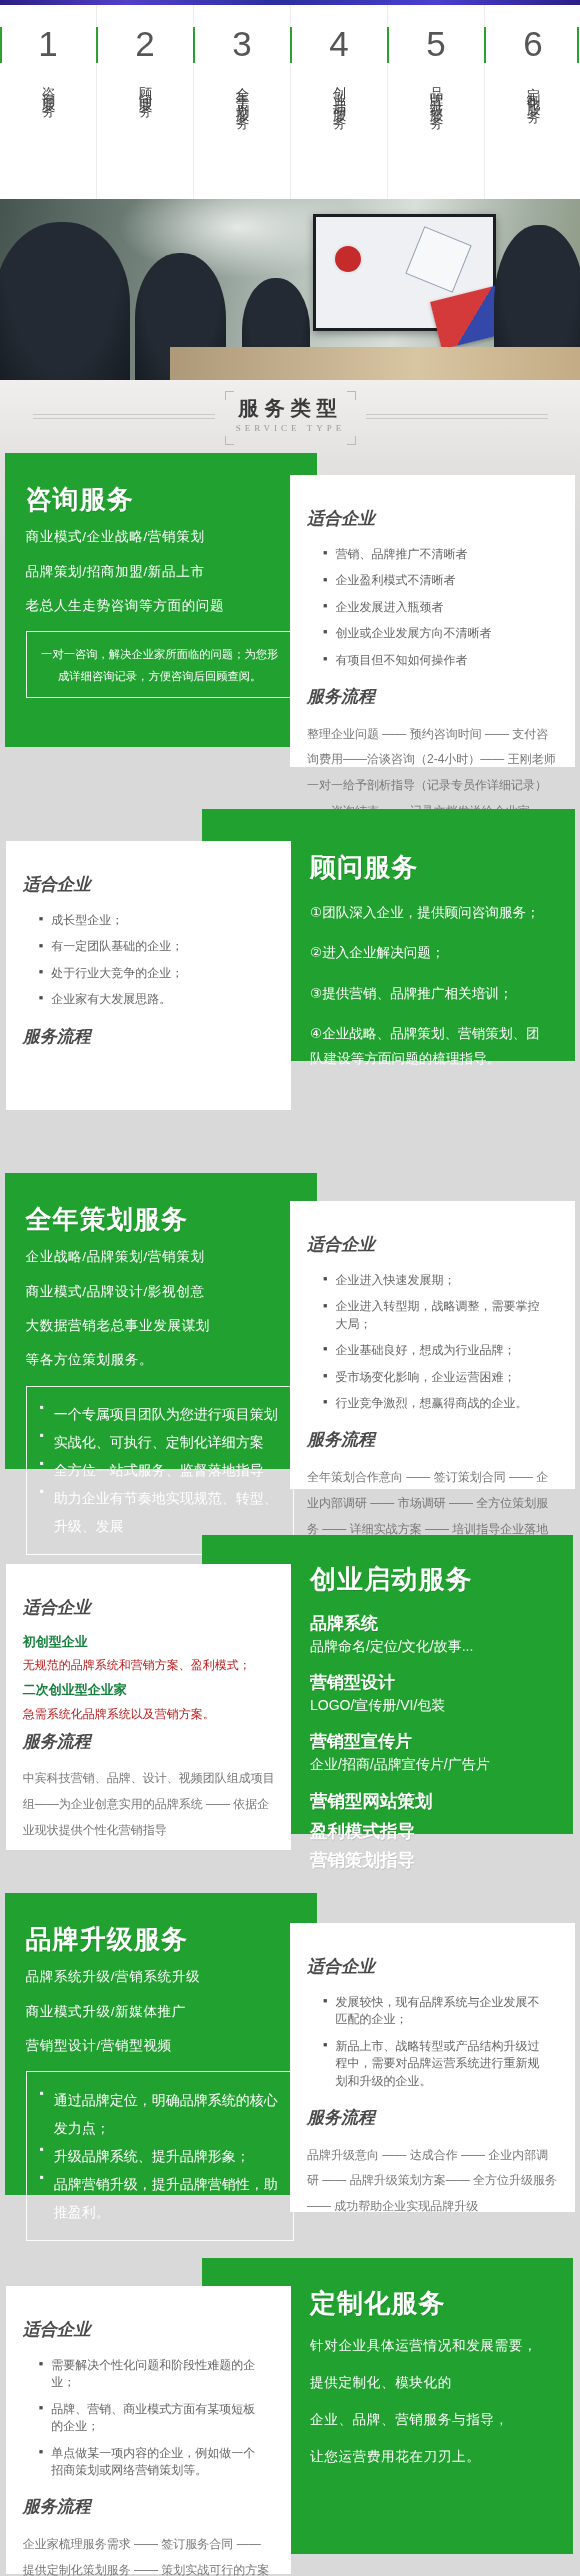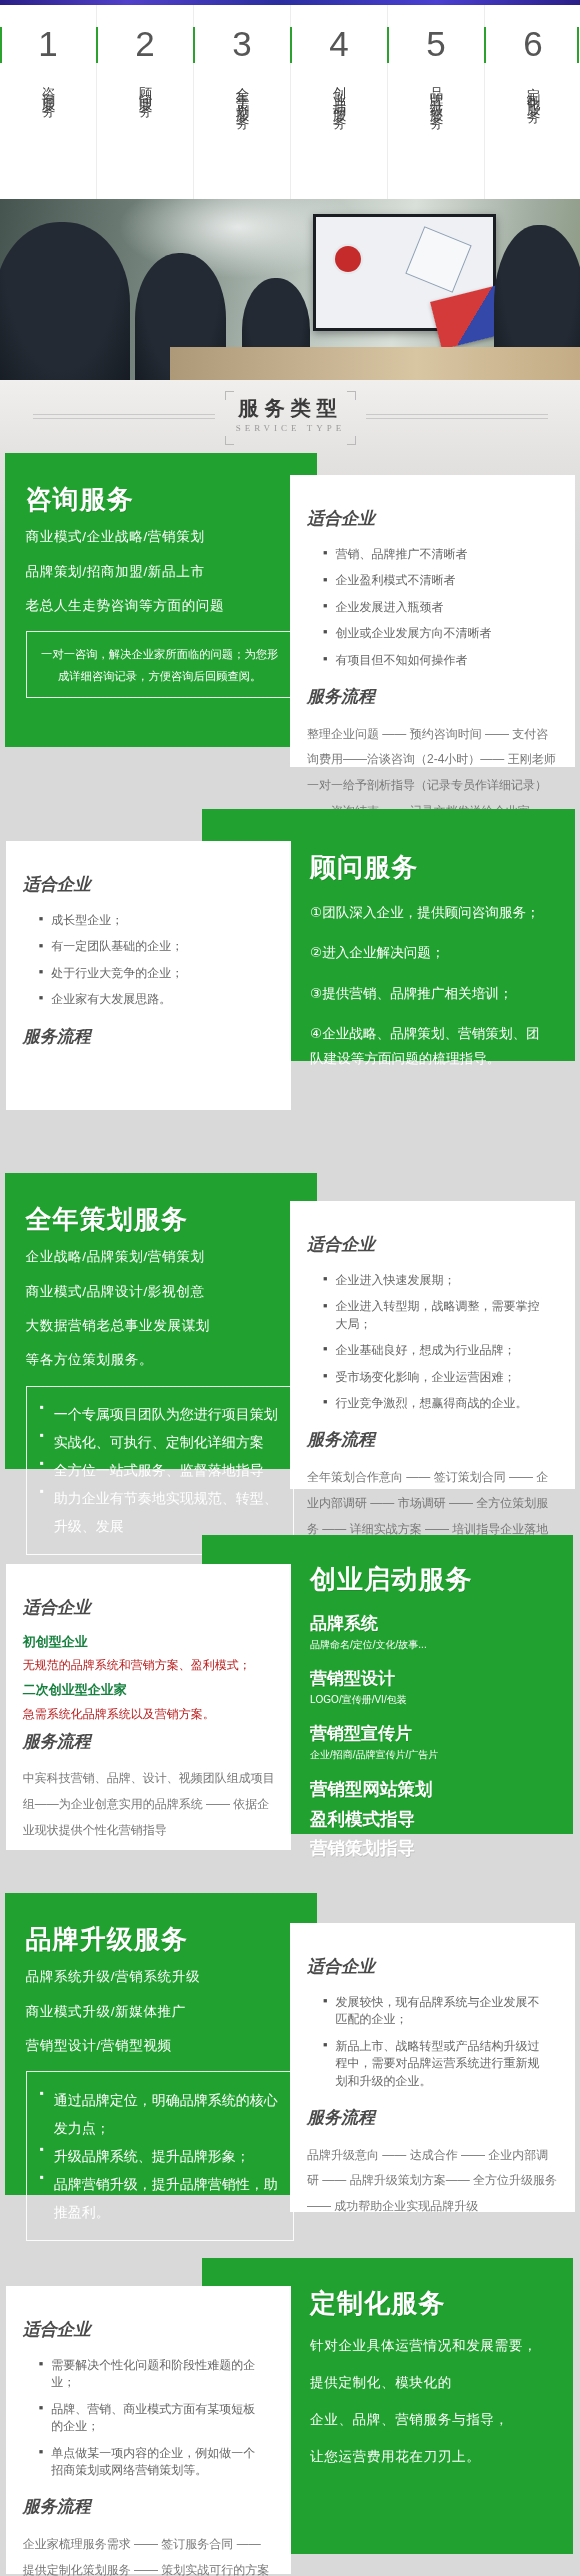--- a/index.html
+++ b/index.html
@@ -69,21 +69,21 @@
   .green h2{margin:0 0 11.3px;font-size:26px;font-weight:bold;letter-spacing:1.1px;
     text-shadow:0.6px 1.1px 0 rgba(0,0,0,.12);}
   .g-line{font-size:13.6px;margin:0 0 16.4px;letter-spacing:0.6px;}
   .g-box{border:0.6px solid rgba(255,255,255,.9);padding:10.2px 13.6px;margin-top:2.3px;}
   .g-box p{margin:0;font-size:11.3px;line-height:1.95;text-align:center;}
   .g-box ul{margin:0;padding:3.4px 0;list-style:none;}
   .g-box li{position:relative;font-size:14px;line-height:2.0;padding-left:13.6px;}
   .g-box li::before{content:"■";position:absolute;left:0;top:0.6px;font-size:6.2px;}
   .g-item{font-size:13.6px;line-height:1.85;margin:0 0 15.3px;}
   .g-grp-head{font-size:17px;font-weight:bold;margin:0 0 3.4px;text-shadow:0.6px 0.6px 0 rgba(0,0,0,.12);}
-  .g-grp-sub{font-size:10px;margin:0 0 14.7px;}
+  .g-grp-sub{font-size:14px;margin:0 0 14.7px;}
   .g-bold{font-size:17.5px;font-weight:bold;margin:0 0 5.7px;text-shadow:0.6px 0.6px 0 rgba(0,0,0,.12);font-family:Liberation Mono, monospace;}
 
   .card{position:absolute;background:#fff;box-sizing:border-box;padding:32px 16px 0 17px;}
   .card h3{margin:0 0 13.6px;font-size:17px;color:#4a4a4a;font-style:italic;}
   .fit-list{margin:16px;padding:0;list-style:none;}
   .fit-list li{position:relative;font-size:12px;color:#666;line-height:1.45;
     margin:0 0 9px;padding-left:12.5px;}
   .fit-list li::before{content:"■";position:absolute;left:0;top:2.3px;font-size:6.8px;color:#4f4f4f;}
   .flow-h{margin-top:21.5px;}
   .flow-text{margin:0;font-size:12px;color:#777;line-height:2.15;}

